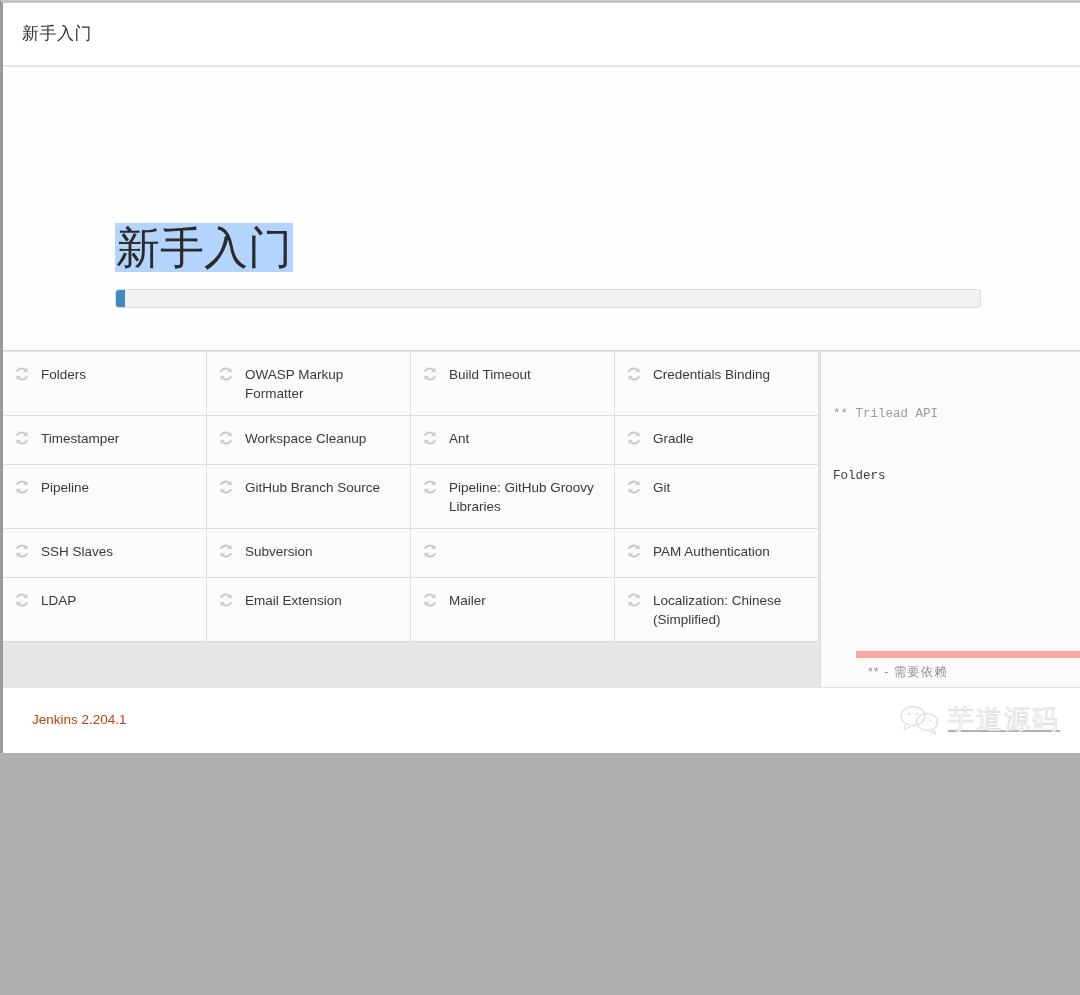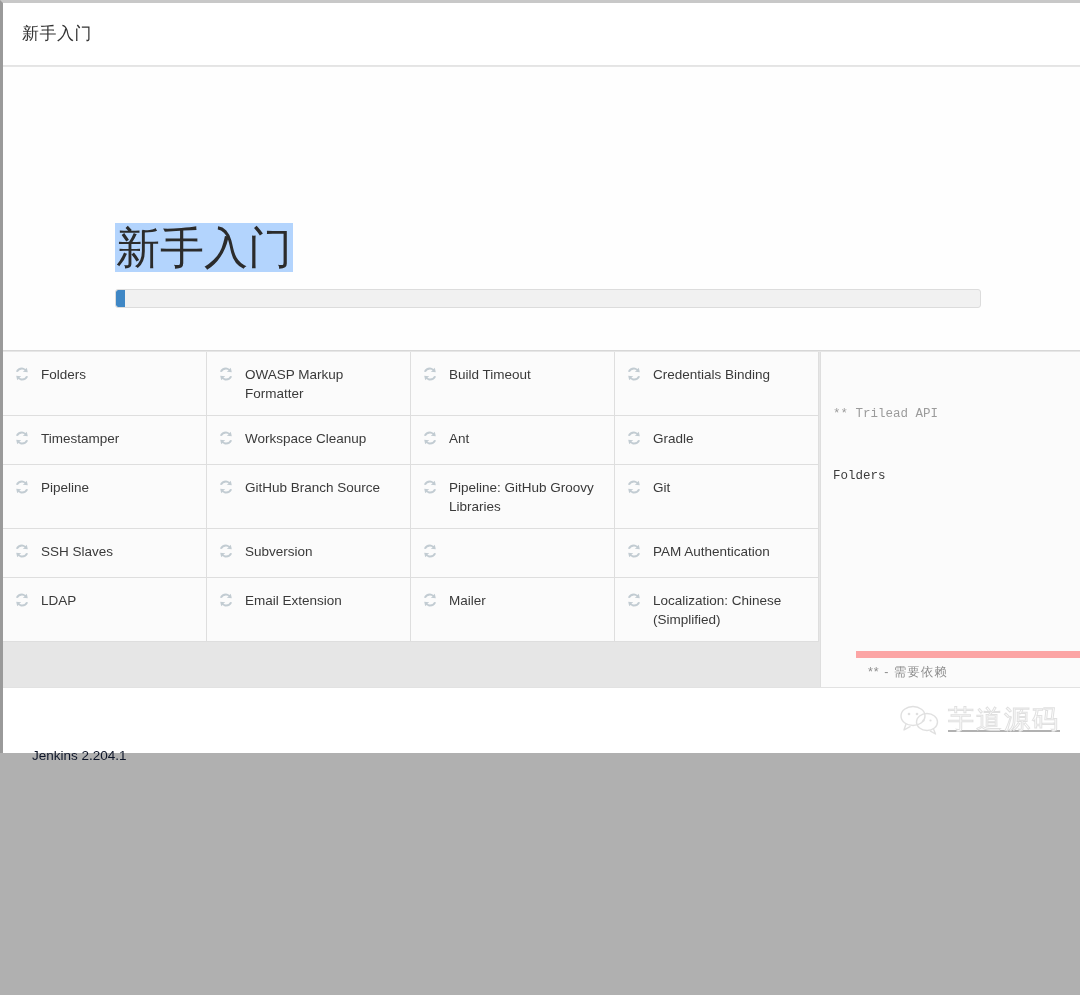--- a/index.html
+++ b/index.html
@@ -189,22 +189,21 @@
     height: 66px;
     background: #ffffff;
     border-top: 1px solid #e2e2e2;
     box-sizing: border-box;
   }
   .footer-version {
     position: absolute;
     left: 29px;
     top: 24px;
     font-size: 13.5px;
-    color: #0f172a;
-    margin-top: 36px;
+    color: #c2410c;
   }
   .watermark {
     position: absolute;
     right: 20px;
     top: 14px;
     display: flex;
     align-items: center;
     opacity: 0.30;
     text-decoration: underline;
   }

